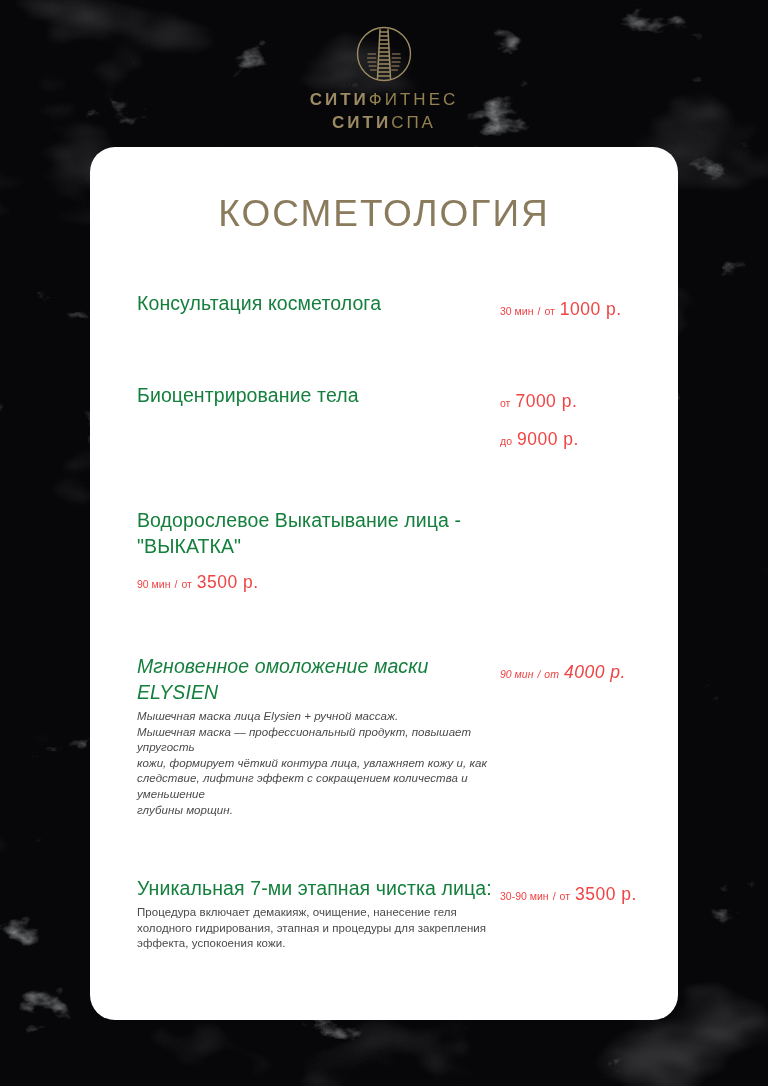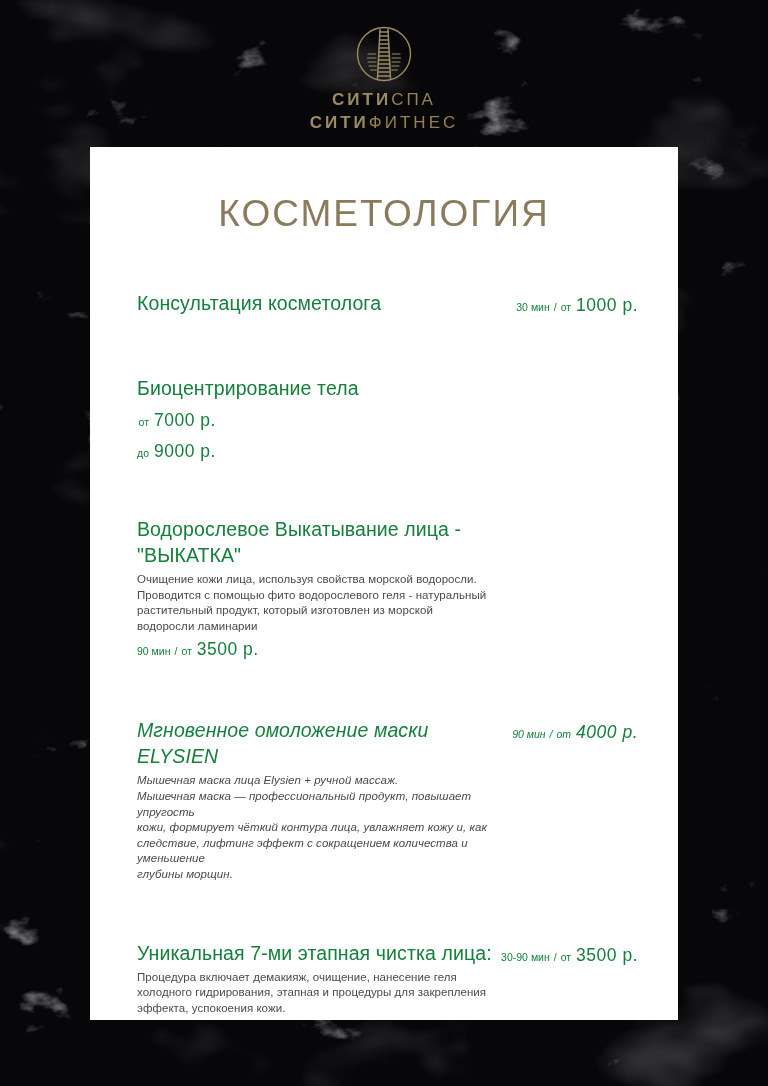--- a/index.html
+++ b/index.html
@@ -11,43 +11,43 @@
   .marble-bg{position:absolute;left:0;top:0;width:768px;height:1086px;}
   
   .brand{position:absolute;top:24px;left:0;width:768px;text-align:center;z-index:2;}
   .logo{display:block;margin:0 auto 4px auto;}
   .brand-line{color:#9c8a62;font-size:17px;letter-spacing:3px;line-height:23px;}
   .brand-line .b{font-weight:700;}
   .brand-line .l{font-weight:400;color:#93814f;}
   
   .card{
     position:absolute;left:90px;top:147px;width:588px;height:873px;
-    background:#ffffff;box-sizing:border-box;padding-top:46px;z-index:1;
+    background:#ffffff;box-sizing:border-box;padding-top:46px;z-index:1;border-radius:25px;
   }
   .card h1{
     margin:0 0 56px 0;text-align:center;
     font-size:37px;font-weight:400;letter-spacing:2px;color:#8b7b5d;line-height:41px;
   }
   .items{padding:0 40px 0 47px;}
   .item{display:flex;align-items:flex-start;}
   .item-1{margin-bottom:49px;}
-  .item-2{margin-bottom:44px;flex-direction:column;}
+  .item-2{margin-bottom:44px;}
   .item-3{margin-bottom:47px;flex-direction:column;}
   .item-4{margin-bottom:57px;font-style:italic;}
   .item-left{width:363px;flex:none;}
   .item-right{flex:1;padding-top:5px;}
   .svc-name{
     margin:0 0 4px 0;font-size:19.5px;font-weight:400;color:#15803d;
     line-height:26px;letter-spacing:0.1px;white-space:pre-line;
   }
   .svc-desc{
     margin:0;font-size:11.5px;color:#4a4a4a;line-height:15.6px;
     letter-spacing:0.05px;white-space:pre-line;
   }
-  .price-row{white-space:nowrap;color:#15803d;line-height:21px;margin-bottom:8px;text-align:right;}
+  .price-row{white-space:nowrap;color:#ef4444;line-height:28px;margin-bottom:8px;}
   .price-row .dur{font-size:10.5px;}
   .price-row .sep{font-size:10.5px;margin:0 4px;}
   .price-row .pfx{font-size:10.5px;}
   .price-row .amt{font-size:17.5px;margin-left:5px;letter-spacing:0.5px;}
 </style>
 </head>
 <body>
 
 <div class="page">
 
@@ -94,22 +94,22 @@
           <path d="M15,42 H22.2"></path>
             <path d="M16.5,46 H22.4"></path>
           <path d="M38.4,30 H46"></path>
             <path d="M38.2,34 H46.5"></path>
             <path d="M38,38 H46"></path>
           <path d="M37.8,42 H45"></path>
             <path d="M37.6,46 H43.5"></path>
         </g>
       </g>
     </svg>
+    <div class="brand-line"><span class="b">СИТИ</span><span class="l">ФИТНЕС</span></div>
     <div class="brand-line"><span class="b">СИТИ</span><span class="l">СПА</span></div>
-    <div class="brand-line"><span class="b">СИТИ</span><span class="l">ФИТНЕС</span></div>
   </header>
 
   <main class="card">
     <h1>КОСМЕТОЛОГИЯ</h1>
 
     <div class="items">
 
       <section class="item item-1">
         <div class="item-left">
           <h2 class="svc-name">Консультация косметолога</h2>
@@ -132,24 +132,20 @@
           <div class="price-row">
             <span class="pfx">до</span><span class="amt">9000 р.</span>
           </div>
         </div>
       </section>
 
       <section class="item item-3">
         <div class="item-left">
           <h2 class="svc-name">Водорослевое Выкатывание лица -
 "ВЫКАТКА"</h2>
-          <p class="svc-desc">Очищение кожи лица, используя свойства морской водоросли.
-Проводится с помощью фито водорослевого геля - натуральный
-растительный продукт, который изготовлен из морской
-водоросли ламинарии</p>
         </div>
         <div class="item-right">
           <div class="price-row">
             <span class="dur">90 мин</span><span class="sep">/</span><span class="pfx">от</span><span class="amt">3500 р.</span>
           </div>
         </div>
       </section>
 
       <section class="item item-4">
         <div class="item-left">

